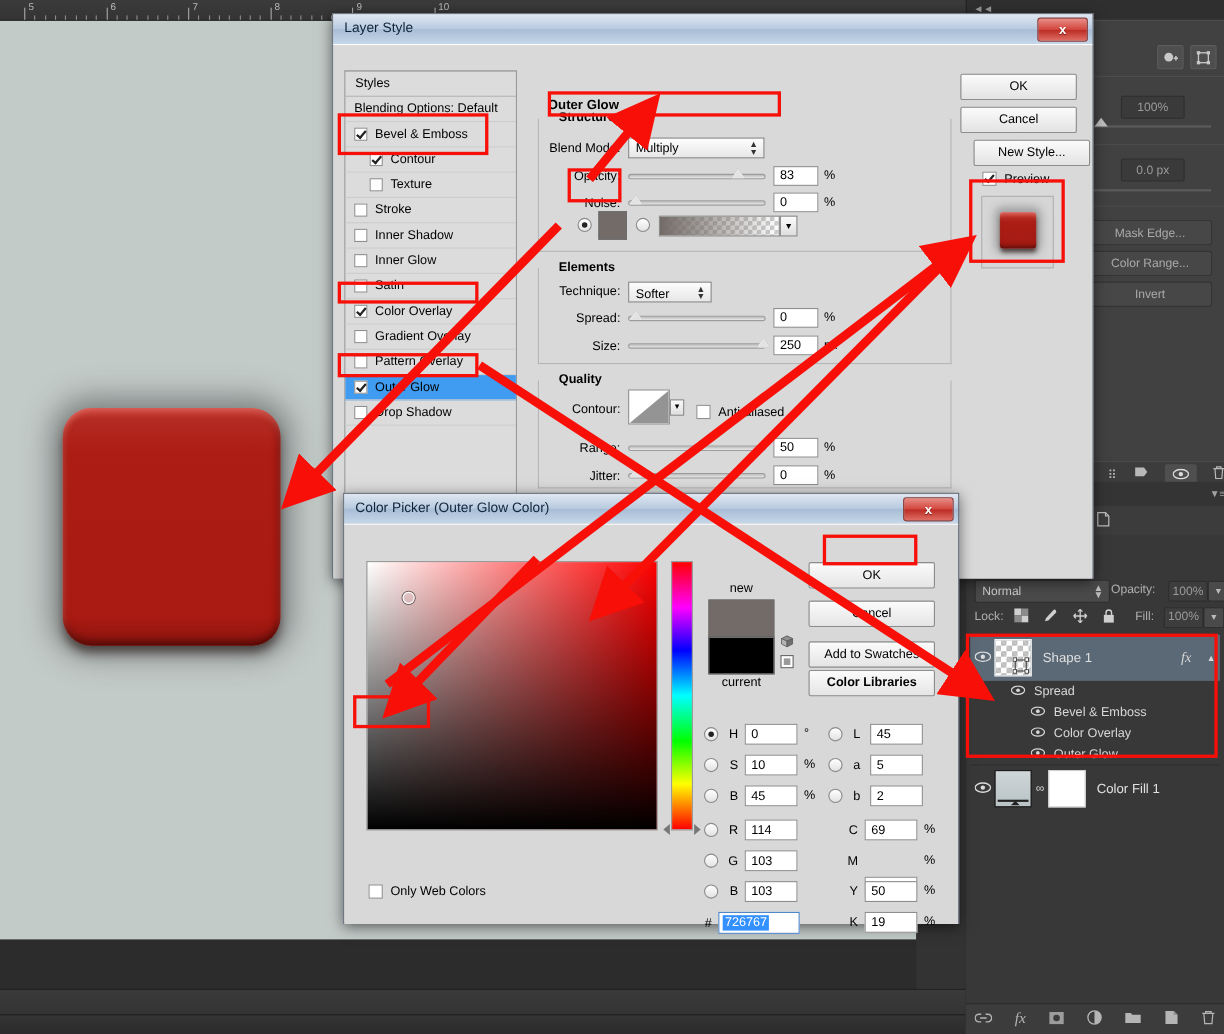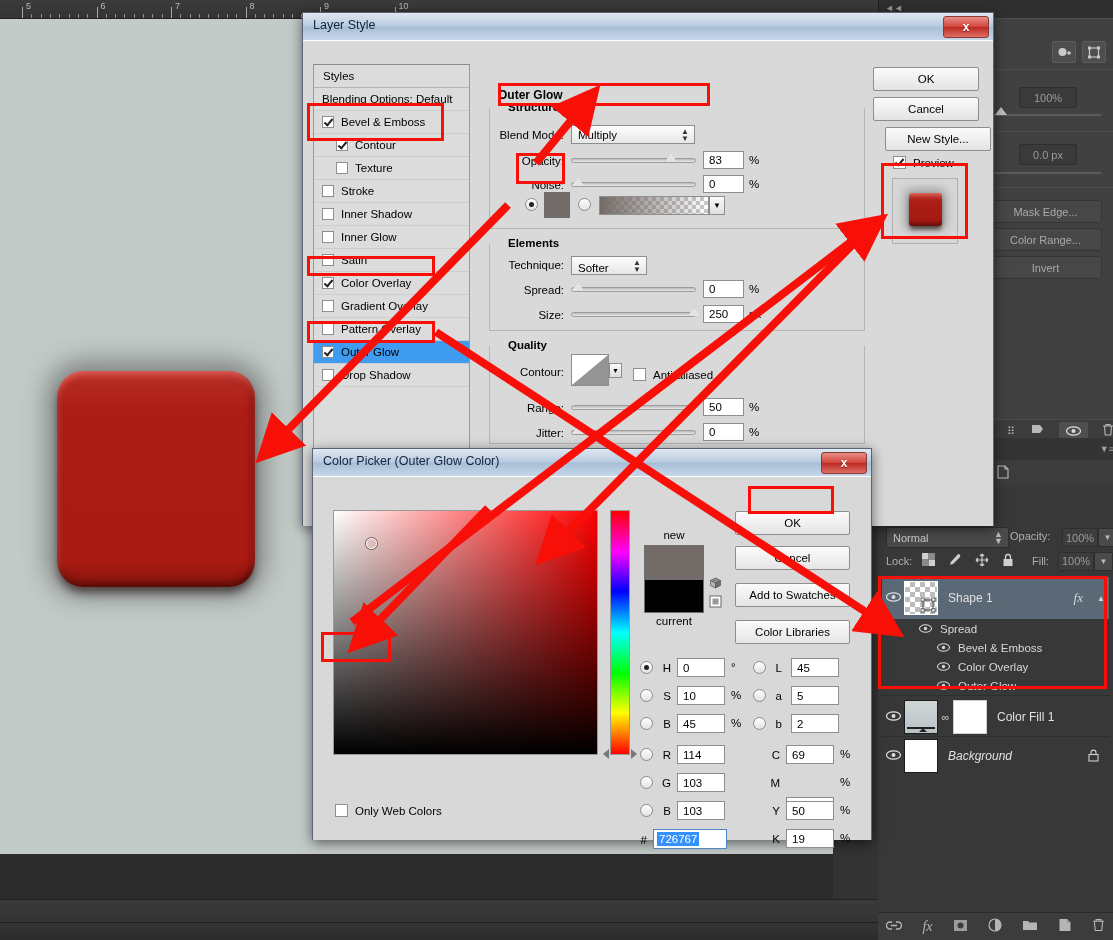--- a/index.html
+++ b/index.html
@@ -413,36 +413,20 @@
       </span>
       <span class="thumb-sq" style="background:linear-gradient(#cfd6d8,#b9c3c6);position:relative;">
         <span style="position:absolute;left:2px;bottom:4px;width:28px;height:2px;background:#222;"></span>
         <span style="position:absolute;left:14px;bottom:1px;width:0;height:0;border-left:4px solid transparent;border-right:4px solid transparent;border-bottom:4px solid #222;"></span>
       </span>
       <span style="width:15px;text-align:center;color:#cfcfcf;font-size:11px;">∞</span>
       <span class="thumb-sq" style="background:#fff;border:1px solid #cfcfcf;"></span>
       <span class="lname">Color Fill 1</span>
     </div>
 
-    <div class="layer-row" style="top:249px;height:38px;border-top:1px solid #2e2e2e;">
-      <span class="eye">
-        <svg width="15" height="10" viewBox="0 0 15 10">
-            <ellipse cx="7.5" cy="5" rx="7" ry="4.2" fill="none" stroke="#dcdcdc" stroke-width="1.2"></ellipse>
-            <circle cx="7.5" cy="5" r="2" fill="#dcdcdc"></circle>
-          </svg>
-      </span>
-      <span class="thumb-sq" style="background:#fff;"></span>
-      <span class="lname" style="font-style:italic;">Background</span>
-      <span style="position:absolute;right:10px;">
-        <svg width="11" height="13" viewBox="0 0 11 13">
-            <rect x="1" y="5.5" width="9" height="6.5" fill="none" stroke="#cfcfcf" stroke-width="1.1"></rect>
-            <path d="M3 5.5V3.6a2.5 2.5 0 0 1 5 0v1.9" fill="none" stroke="#cfcfcf" stroke-width="1.1"></path>
-          </svg>
-      </span>
-    </div>
 
     <div id="lp-bottom">
       <span>
         <svg width="16" height="11" viewBox="0 0 16 11">
             <path d="M6 2H4a3.5 3.5 0 0 0 0 7h2M10 2h2a3.5 3.5 0 0 1 0 7h-2M5 5.5h6" fill="none" stroke="#b5b5b5" stroke-width="1.3"></path>
           </svg>
       </span>
       <span style="font-family:'Liberation Serif',serif;font-style:italic;font-size:14px;">fx</span>
       <span>
         <svg width="15" height="13" viewBox="0 0 15 13">
@@ -667,21 +651,21 @@
     <span style="position:absolute;left:396px;top:118px;">
       <svg width="13" height="13" viewBox="0 0 13 13">
           <rect x="1" y="1" width="11" height="11" fill="#fff" stroke="#666" stroke-width="1"></rect>
           <rect x="3.5" y="3.5" width="6" height="6" fill="#9a9a9a"></rect>
         </svg>
     </span>
 
     <div class="cpbtn" style="left:422px;top:34px;">OK</div>
     <div class="cpbtn" style="left:422px;top:69px;">Cancel</div>
     <div class="cpbtn" style="left:422px;top:106px;">Add to Swatches</div>
-    <div class="cpbtn" style="left:422px;top:143px;">Color Libraries</div>
+    <div class="cpbtn" style="left:422px;top:132px;font-weight:bold;">Color Libraries</div>
 
     <div class="cradio on" style="left:327px;top:184px;"></div>
     <span class="clb" style="left:344px;top:185px;width:14px;">H</span>
     <div class="cfield" style="left:364px;top:181px;">0</div>
     <span class="cunit" style="left:418px;top:184px;">°</span>
 
     <div class="cradio" style="left:327px;top:212px;"></div>
     <span class="clb" style="left:344px;top:213px;width:14px;">S</span>
     <div class="cfield" style="left:364px;top:209px;">10</div>
     <span class="cunit" style="left:418px;top:212px;">%</span>

